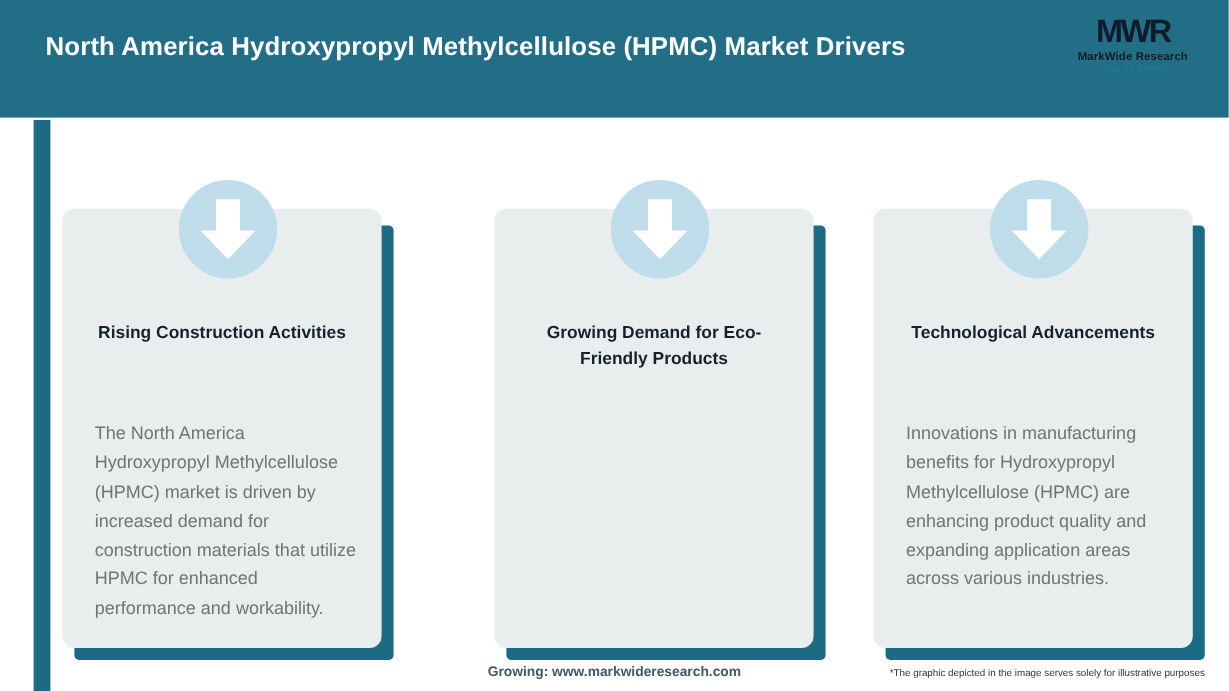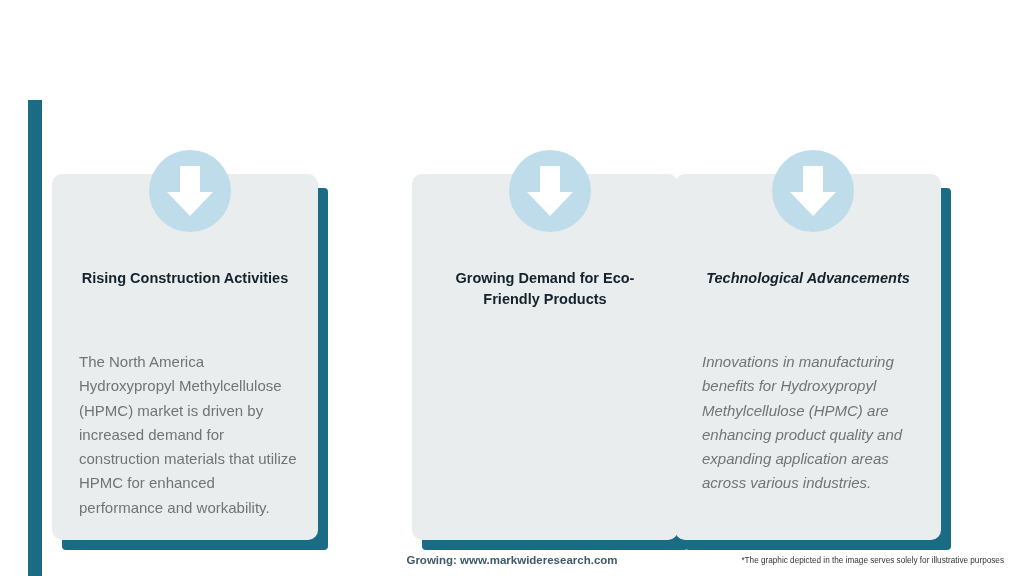--- a/index.html
+++ b/index.html
@@ -62,21 +62,21 @@
   .cards {
     position:absolute; left:0; top:150px;
     width:912px; height:400px;
   }
   .card-wrap {
     position:absolute; top:0;
     width:276px; height:400px;
   }
   .card-wrap.c0 { left:52px; }
   .card-wrap.c1 { left:372px;margin-left:40px; }
-  .card-wrap.c2 { left:675px;font-style:italic; }
+  .card-wrap.c2 { left:728px; }
   
   .card-shadow {
     position:absolute; left:10px; top:38px;
     width:266px; height:362px;
     background:#1b6b84;
     border-radius:4px;
   }
   .card {
     position:absolute; left:0; top:24px;
     width:266px; height:366px;
@@ -138,21 +138,31 @@
     color:#333333;
   }
 </style>
 </head>
 <body>
 
 <div class="page">
 
   <div class="left-bar"></div>
 
-
+  <div class="header">
+    <div class="header-title">North America Hydroxypropyl Methylcellulose (HPMC) Market Drivers</div>
+  </div>
+
+  <div class="logo">
+    <div class="logo-mark">
+      <span class="mw">MWR</span>
+    </div>
+    <div class="logo-name">MarkWide Research</div>
+    <div class="logo-tag">Inspiring Growth</div>
+  </div>
 
   <div class="cards">
 
     <div class="card-wrap c0">
       <div class="card-shadow"></div>
       <div class="card">
         <div class="card-title">Rising Construction Activities</div>
         <div class="card-body">The North America Hydroxypropyl Methylcellulose (HPMC) market is driven by increased demand for construction materials that utilize HPMC for enhanced performance and workability.</div>
       </div>
       <div class="icon-circle">

